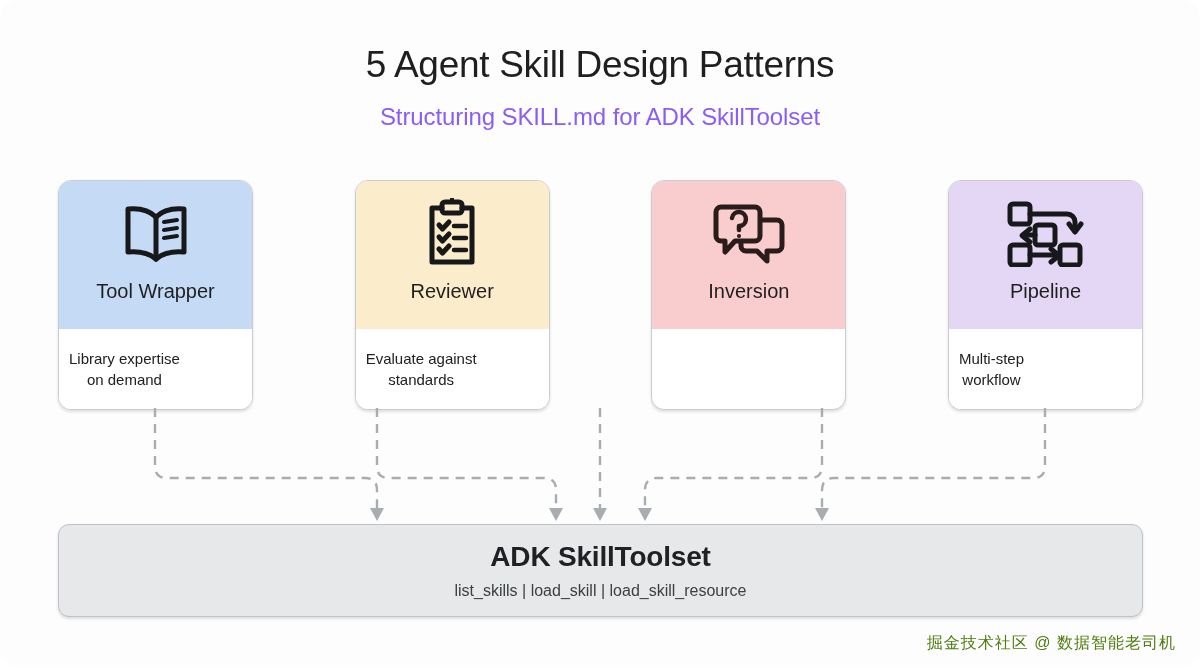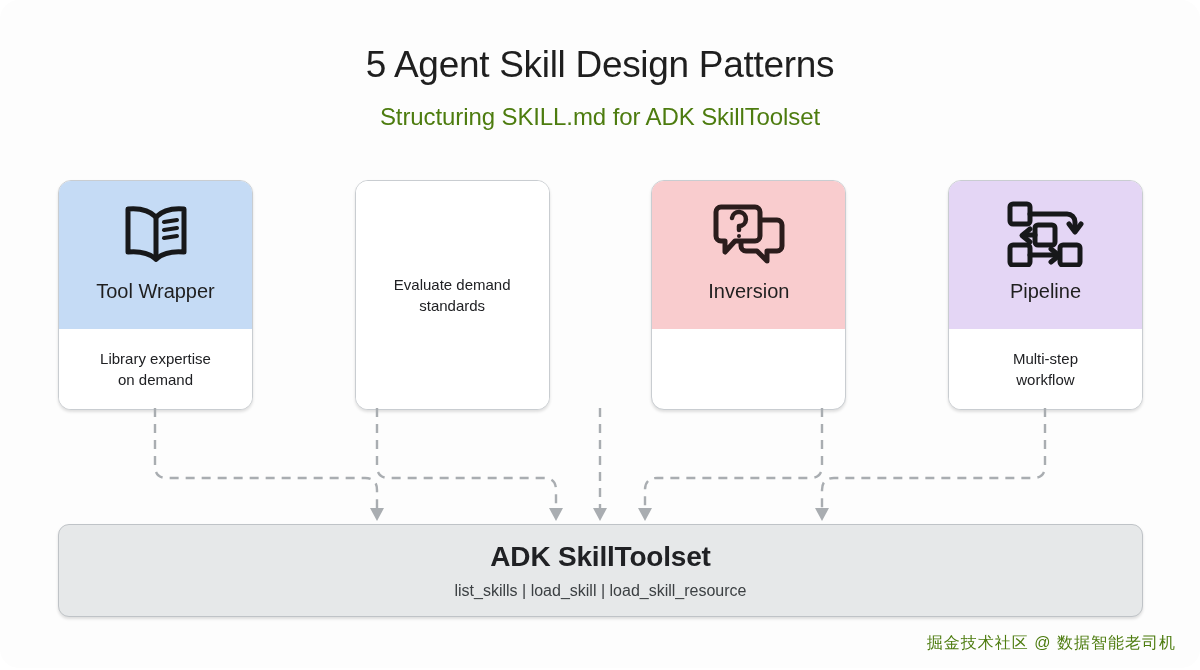--- a/index.html
+++ b/index.html
@@ -30,21 +30,21 @@
     letter-spacing: -0.3px;
   }
   .subtitle {
     position: absolute;
     top: 103px;
     left: 0;
     width: 1200px;
     text-align: center;
     font-size: 24px;
     font-weight: 400;
-    color: #4d7c0f;
+    color: #8b5cf6;
     letter-spacing: -0.1px;
   }
 
   
   .cards {
     position: absolute;
     top: 180px;
     left: 58px;
     width: 1085px;
     height: 230px;
@@ -85,21 +85,21 @@
     font-weight: 400;
     text-align: center;
     line-height: 1;
     margin-top: 2px;
   }
   .card-body {
     flex: 1;
     background: #ffffff;
     display: flex;
     align-items: center;
-    justify-content: center;
+    justify-content: flex-start;
     padding: 0 10px;
     box-sizing: border-box;
   }
   .card-desc {
     font-size: 15px;
     color: #202124;
     text-align: center;
     line-height: 1.42;
   }
 
@@ -177,22 +177,38 @@
         <div class="card-title">Tool Wrapper</div>
       </div>
       <div class="card-body">
         <div class="card-desc" style="white-space:pre-line">Library expertise
 on demand</div>
       </div>
     </div>
 
 
     <div class="card">
+      <div class="card-head" style="background:#fbeccb">
+        <div class="card-icon">
+          <svg width="64" height="70" viewBox="0 0 64 70" fill="none" stroke="#17181a" stroke-width="5" stroke-linejoin="round" stroke-linecap="round">
+            <path d="M22 10 L12 10 L12 64 L52 64 L52 10 L42 10"></path>
+            <rect x="22" y="4" width="20" height="11" rx="3"></rect>
+            <path d="M32 4 L32 1" stroke-width="4"></path>
+            <path d="M19 27 L22.5 31 L29 24"></path>
+            <path d="M19 39 L22.5 43 L29 36"></path>
+            <path d="M19 51 L22.5 55 L29 48"></path>
+            <path d="M34 28 L46 28" stroke-width="4.5"></path>
+            <path d="M34 40 L46 40" stroke-width="4.5"></path>
+            <path d="M34 52 L46 52" stroke-width="4.5"></path>
+          </svg>
+        </div>
+        <div class="card-title">Reviewer</div>
+      </div>
       <div class="card-body">
-        <div class="card-desc" style="white-space:pre-line">Evaluate demand
+        <div class="card-desc" style="white-space:pre-line">Evaluate against
 standards</div>
       </div>
     </div>
 
     <div class="card">
       <div class="card-head" style="background:#f9ccce">
         <div class="card-icon">
           <svg width="76" height="66" viewBox="0 0 76 66" fill="none" stroke="#2b1c1c" stroke-width="5" stroke-linejoin="round" stroke-linecap="round">
             <path d="M40 20 L66 20 A5 5 0 0 1 71 25 L71 46 A5 5 0 0 1 66 51 L56 51 L56 61 L46 51 L35 51 A5 5 0 0 1 30 46 L30 42"></path>
             <path d="M10 7 L44 7 A5 5 0 0 1 49 12 L49 36 A5 5 0 0 1 44 41 L24 41 L14 52 L14 41 L10 41 A5 5 0 0 1 5 36 L5 12 A5 5 0 0 1 10 7 Z" fill="#f9ccce"></path>

